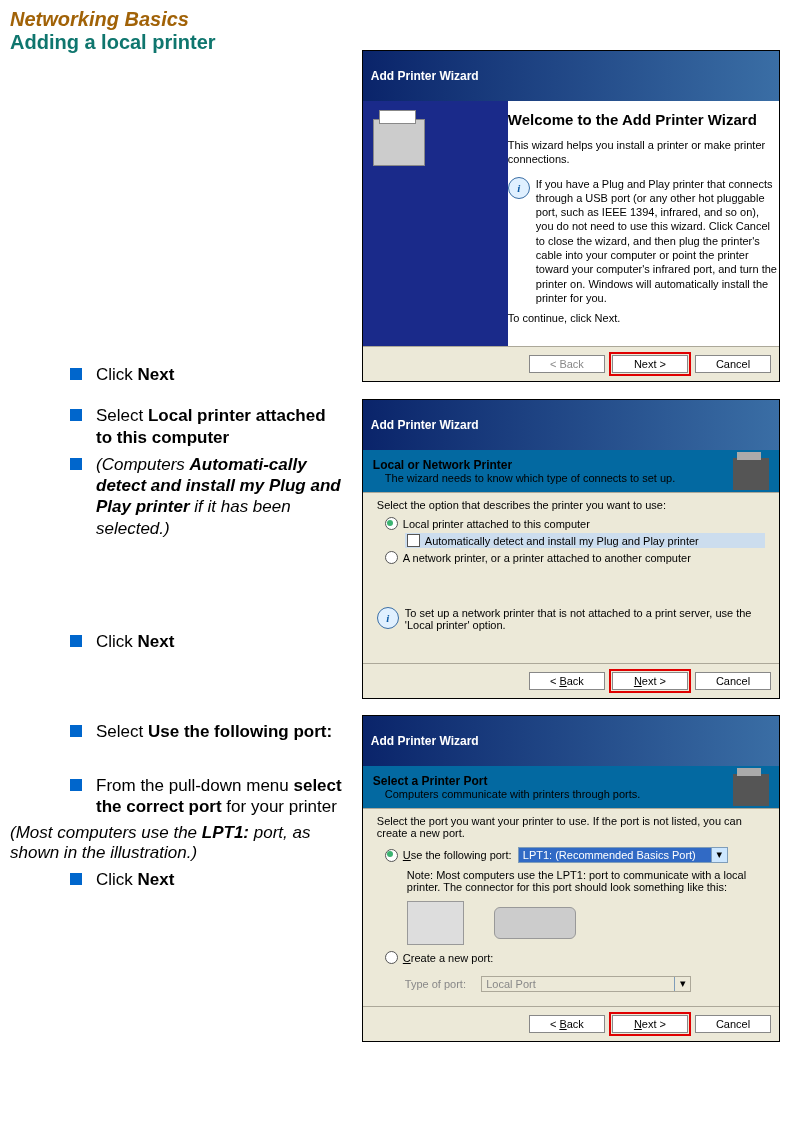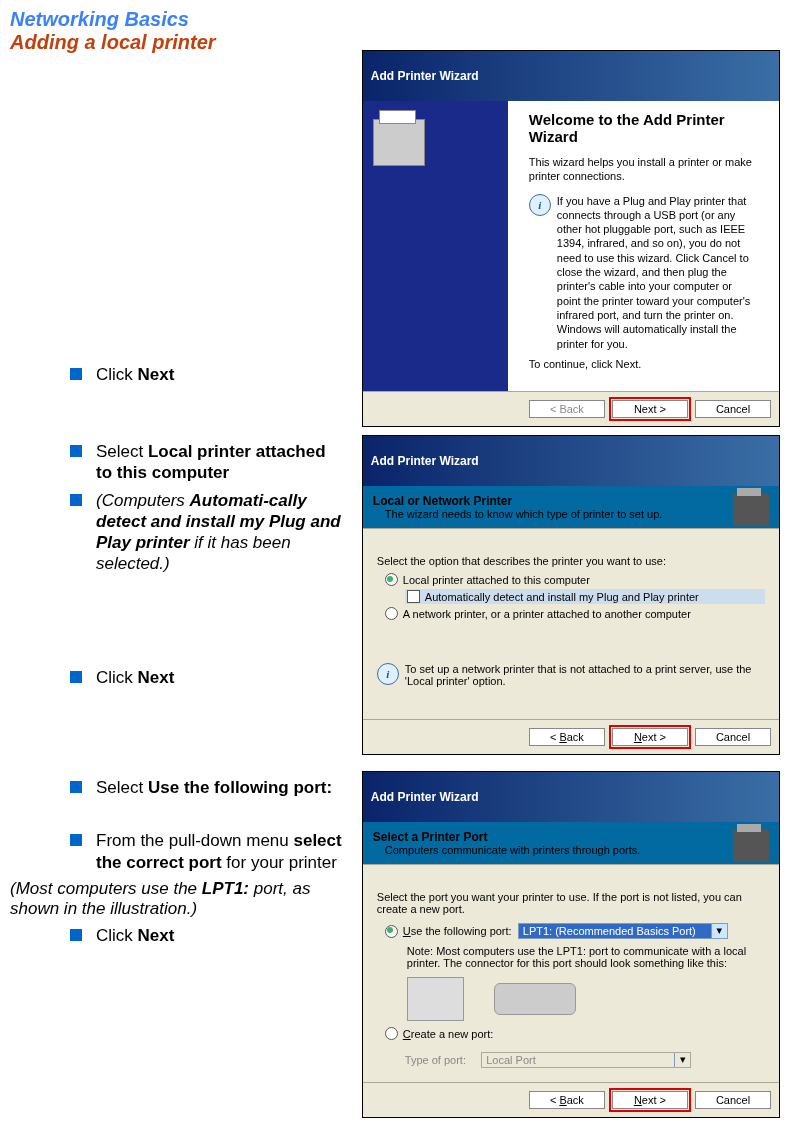--- a/index.html
+++ b/index.html
@@ -1,44 +1,44 @@
 <!DOCTYPE html>
 <html><head>
 <meta charset="utf-8">
 <style>
   body{margin:0;padding:8px 10px;font-family:Arial,Helvetica,sans-serif;font-size:15px;color:#000;width:790px;box-sizing:border-box;background:#fff}
-  .h1{color:#3b82f6;font-weight:bold;font-size:20px;font-style:italic}
-  .h2{color:#c2410c;font-weight:bold;font-size:20px;font-style:italic;margin-bottom:4px}
+  .h1{color:#a16207;font-weight:bold;font-size:20px;font-style:italic}
+  .h2{color:#0f766e;font-weight:bold;font-size:20px;margin-bottom:4px}
   .bullet-row{display:flex;align-items:flex-start;margin:6px 0 6px 60px}
   .bullet-sq{width:12px;height:12px;background:#0066cc;margin-right:14px;margin-top:4px;flex-shrink:0}
   .bullet-txt{font-size:17px;line-height:1.25;max-width:250px}
   .note{font-style:italic;font-size:17px;margin:13px 0 2px 0}
   .twocol{display:flex;align-items:flex-start}
   .leftcol{width:355px}
   .wizard{border:1px solid #000;width:420px;background:#ece9d8;font-family:Tahoma,Arial,sans-serif;font-size:11px;color:#000}
   .titlebar{background:linear-gradient(to right,#0a246a,#3a6ea5);color:#fff;font-weight:bold;padding:18px 8px;font-size:12px}
   .wiz-body{display:flex}
   .wiz-blue{background:#1a2a8a;width:145px;position:relative}
   .wiz-printer{width:50px;height:45px;background:#ccc;position:absolute;top:18px;left:10px;border:1px solid #888}
   .wiz-printer::before{content:"";position:absolute;top:-10px;left:5px;width:35px;height:12px;background:#fff;border:1px solid #888}
-  .wiz-right{flex:1;padding:10px 21px;background:#fff}
+  .wiz-right{flex:1;padding:10px 0;background:#fff}
   .wiz-title{font-size:15px;font-weight:bold;margin-bottom:10px}
   .wiz-sm{font-size:11px;line-height:1.3;margin-bottom:10px}
   .info-row{display:flex;align-items:flex-start;margin-bottom:6px}
   .info-ico{width:20px;height:20px;border-radius:50%;background:#e0f0ff;border:1px solid #3a6ea5;color:#0a5aa5;font-weight:bold;text-align:center;line-height:20px;margin-right:6px;flex-shrink:0;font-style:italic;font-family:Georgia,serif}
   .btnbar{background:#ece9d8;padding:8px;text-align:right;border-top:1px solid #aca899}
   .btn{display:inline-block;min-width:62px;padding:2px 6px;border:1px solid #888;background:#ffffff;font-size:11px;text-align:center;margin-left:4px}
   .btn.disabled{color:#888}
   .btn.hl{outline:2px solid #e00000;outline-offset:1px}
   .hdr-area{background:#0369a1;padding:8px 10px;border-bottom:1px solid #aca899;position:relative}
   .hdr-title{font-weight:bold;font-size:12px}
   .hdr-sub{font-size:11px;margin-left:12px}
   .hdr-ico{position:absolute;right:10px;top:8px;width:36px;height:32px;background:#555}
   .hdr-ico::after{content:"";position:absolute;top:-6px;left:4px;width:24px;height:8px;background:#aaa}
-  .opt-area{background:#ece9d8;padding:26px 14px 6px 14px;font-size:11px}
+  .opt-area{background:#ece9d8;padding:6px 14px 6px 14px;font-size:11px}
   .radio-row{margin:3px 0 3px 8px;display:flex;align-items:center}
   .radio{width:11px;height:11px;border:1px solid #555;border-radius:50%;margin-right:5px;background:#fff;display:inline-block;position:relative}
   .radio.sel::after{content:"";position:absolute;top:1.5px;left:1.5px;width:6px;height:6px;border-radius:50%;background:#3cb371}
   .chk-row{margin:3px 0 3px 28px;display:flex;align-items:center;background:#cde;padding:1px 2px}
   .chk{width:11px;height:11px;border:1px solid #555;margin-right:5px;background:#fff;display:inline-block;position:relative}
   .combo{display:inline-block;border:1px solid #7f9db9;background:#fff;font-size:11px;padding:1px 4px;width:200px;position:relative;color:#fff;background:#316ac5}
   .combo-arrow{position:absolute;right:0;top:0;bottom:0;width:15px;background:#cde7ff;border-left:1px solid #7f9db9;text-align:center;color:#000}
   .port-img{margin:8px 0 6px 30px;display:flex;align-items:center;gap:30px}
   .pimg{width:55px;height:42px;background:#ddd;border:1px solid #999;position:relative}
   .pimg.cable{width:80px;height:30px;background:#ccc;border-radius:6px}
@@ -99,21 +99,21 @@
     <div style="height:80px"></div>
     <div class="bullet-row">
       <span class="bullet-sq"></span>
       <span class="bullet-txt"><span>Click </span><b>Next</b></span>
     </div>
   </div>
   <div class="wizard">
     <div class="titlebar">Add Printer Wizard</div>
     <div class="hdr-area">
       <div class="hdr-title">Local or Network Printer</div>
-      <div class="hdr-sub">The wizard needs to know which type of printer to set up.</div>
+      <div class="hdr-sub">The wizard needs to know which type of connects to set up.</div>
       <div class="hdr-ico"></div>
     </div>
     <div class="opt-area">
       <div style="margin-bottom:6px">Select the option that describes the printer you want to use:</div>
       <div class="radio-row">
         <span class="radio sel"></span>
         <span>Local printer attached to this computer</span>
       </div>
       <div class="chk-row">
         <span class="chk"></span>

